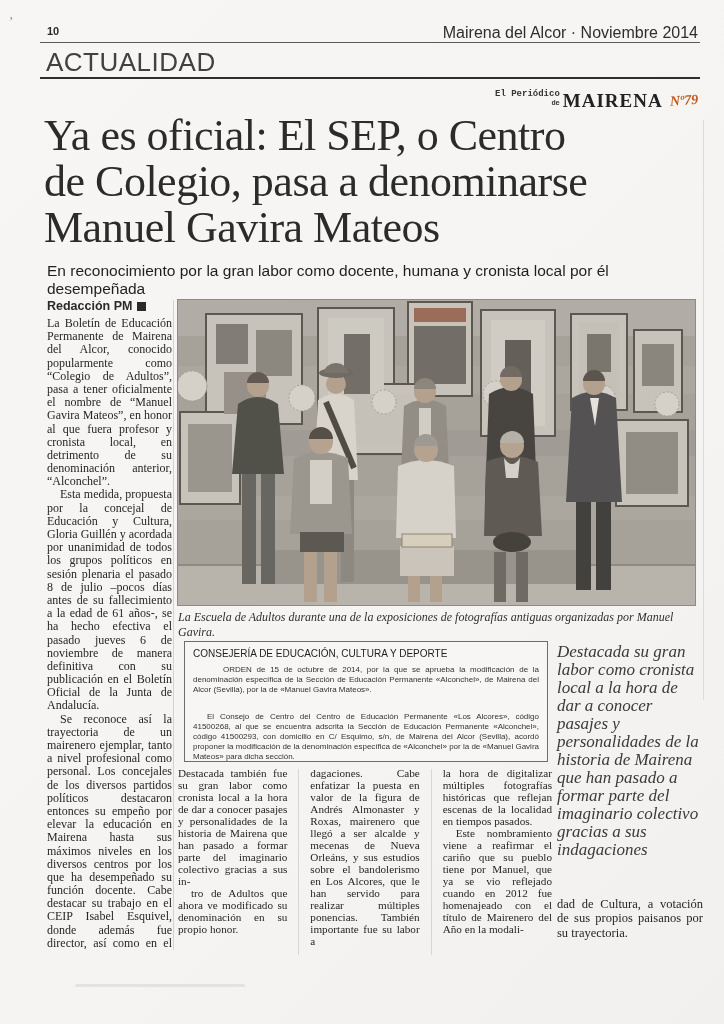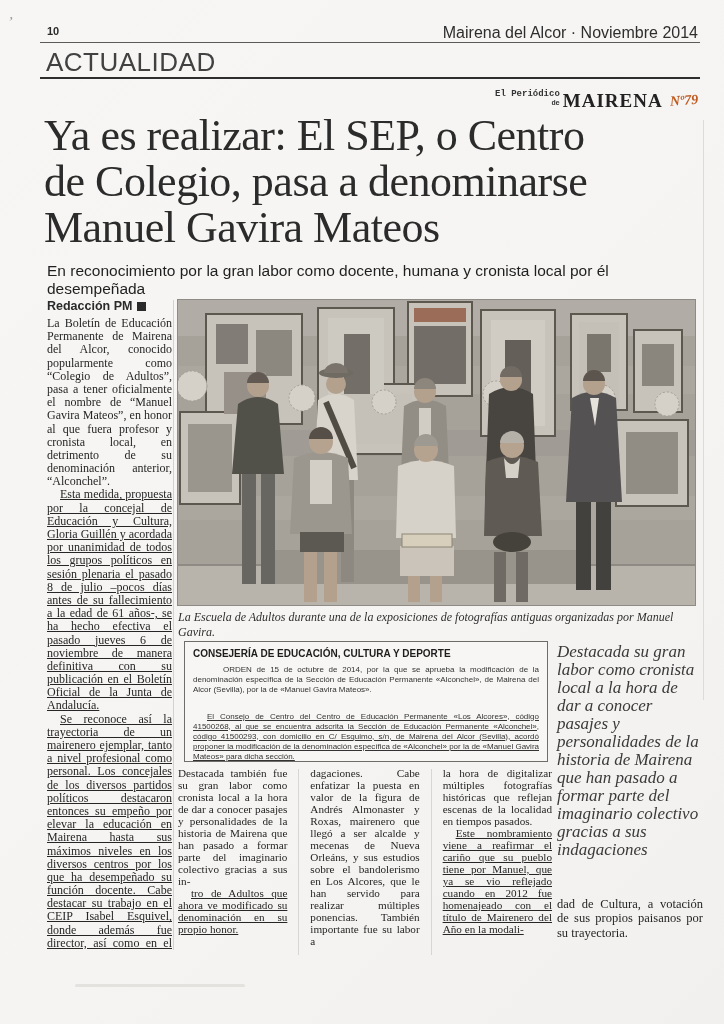--- a/index.html
+++ b/index.html
@@ -30,30 +30,30 @@
   .kicker-text { color:#4f4f4f; }
 
   
   .headline { left:44px; top:113px; width:660px; font-family:"Liberation Serif",serif; font-size:44px; line-height:1.04; color:#2b2b2b; letter-spacing:-0.5px; }
   .subhead { left:47px; top:262px; width:650px; font-family:"Liberation Sans",sans-serif; font-size:15.5px; color:#1f1f1f; }
 
   
   .byline { left:47px; top:299px; font-family:"Liberation Sans",sans-serif; font-size:12.5px; font-weight:bold; color:#2a2a2a; }
   .byline-square { display:inline-block; width:9px; height:9px; background:#2a2a2a; margin-left:5px; vertical-align:-1px; }
   .col1 { left:47px; top:317px; width:125px; height:632px; font-size:12px; line-height:1.1; text-align:justify; overflow:hidden; }
-  .col1 p + p, .bcol p + p, .box p + p { text-indent:13px;text-decoration:underline; }
+  .col1 p + p, .bcol p + p, .box p + p { text-indent:13px; }
   .col-rule-v { left:173px; top:300px; width:1px; height:650px; background:#d4d2ce; }
 
   
   .photo { left:178px; top:300px; width:517px; height:305px; outline:1px solid #8e8b86; background:#a5a19b; }
   .caption { left:178px; top:610px; width:517px; font-size:12px; font-style:italic; color:#2f2f2f; }
 
   
   .box { left:184px; top:641px; width:364px; height:121px; border:1px solid #6f6d69; background:#f7f6f4; padding:6px 8px; font-family:"Liberation Sans",sans-serif; font-size:8px; line-height:1.25; color:#333; text-align:justify; overflow:hidden; }
-  .box-header { font-size:10px; font-weight:bold; color:#1d1d1d; margin-bottom:4px; text-align:left; }
+  .box-header { font-size:10px; font-weight:normal; color:#1d1d1d; margin-bottom:4px; text-align:left; }
   .box-order { text-indent:30px; margin-bottom:17px; }
   .box p.box-body { text-indent:14px; }
 
   
   .pull-quote { left:557px; top:643px; width:148px; font-size:17px; line-height:1.06; font-style:italic; color:#3a3a3a; }
 
   
   .bcols { left:178px; top:767px; width:374px; height:188px; display:flex; overflow:hidden; }
   .bcol { width:117px; font-size:11.2px; line-height:1.07; text-align:justify; }
   .bdiv { width:1px; background:#d8d6d2; margin:2px 11px 0 11px; }
@@ -79,21 +79,21 @@
   <div class="abs section-title">ACTUALIDAD</div>
   <div class="abs masthead">
     <span class="mh-prefix"><span>El Periódico</span><span class="mh-de">de</span></span>
     <span class="mh-name">MAIRENA</span>
     <span class="mh-issue">Nº79</span>
   </div>
   <div class="abs rule-2"></div>
 
 
   <div class="abs headline">
-    <div>Ya es realizar: El SEP, o Centro</div>
+    <div>Ya es oficial: El SEP, o Centro</div>
     <div>de Colegio, pasa a denominarse</div>
     <div>Manuel Gavira Mateos</div>
   </div>
 
   <div class="abs subhead">En reconocimiento por la gran labor como docente, humana y cronista local por él desempeñada</div>
 
   <div class="abs byline">
     <span>Redacción PM</span><span class="byline-square"></span>
   </div>
 

